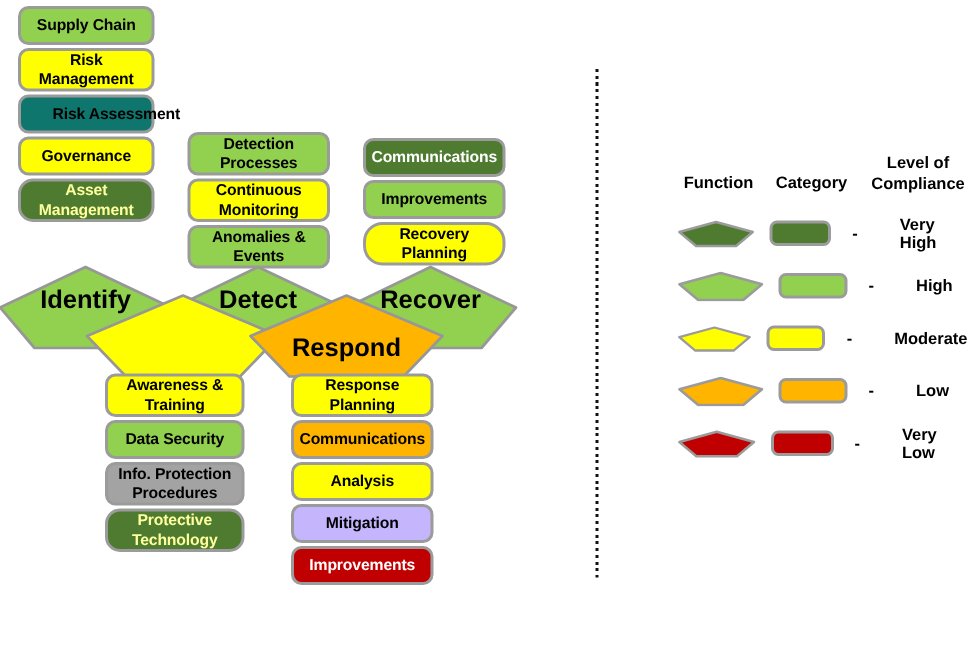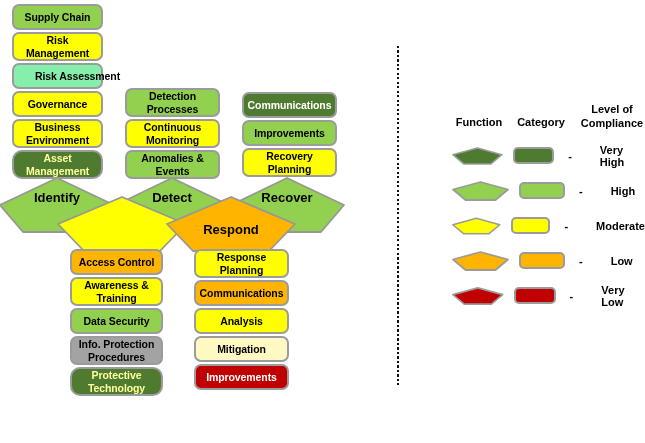--- a/index.html
+++ b/index.html
@@ -33,21 +33,21 @@
   #col-identify { left: 12px;  top: 4px;   width: 91px; }
   #col-detect   { left: 125px; top: 88px;  width: 95px; }
   #col-recover  { left: 242px; top: 92px;  width: 95px; }
   #col-protect  { left: 70px;  top: 249px; width: 93px; }
   #col-respond  { left: 194px; top: 249px; width: 95px; }
   
   .arrows { position: absolute; left: 0; top: 0; }
   .arrows polygon { stroke: #979797; stroke-width: 1.8; stroke-linejoin: round; }
   .flabel {
     position: absolute; width: 94px;
-    text-align: center; font-size: 13px; color: #000;
+    text-align: center; font-size: 17px; color: #000;
   }
   #lbl-identify { left: 10px;  top: 190px; }
   #lbl-detect   { left: 125px; top: 190px; }
   #lbl-recover  { left: 240px; top: 190px; }
   #lbl-protect  { left: 73px;  top: 222px; margin-top: 36px; }
   #lbl-respond  { left: 184px; top: 222px; }
   
   .divider {
     position: absolute; left: 397px; top: 46px;
     width: 2px; height: 339px;
@@ -89,61 +89,58 @@
   <div class="flabel" id="lbl-identify">Identify</div>
   <div class="flabel" id="lbl-detect">Detect</div>
   <div class="flabel" id="lbl-recover">Recover</div>
   <div class="flabel" id="lbl-protect">Protect</div>
   <div class="flabel" id="lbl-respond">Respond</div>
 
   <div class="col" id="col-identify">
     <div class="cbox h1" style="background-color: rgb(146, 208, 80);">Supply Chain</div>
     <div class="cbox h2" style="background-color: rgb(255, 255, 0);">Risk
 Management</div>
-    <div class="cbox h1" style="background-color: #86efac; padding-left: 40px;">Risk Assessment</div>
+    <div class="cbox h1" style="background-color: #0f766e; padding-left: 40px;">Risk Assessment</div>
     <div class="cbox h1" style="background-color: rgb(255, 255, 0);">Governance</div>
-    <div class="cbox h2" style="background-color: rgb(255, 255, 0);">Business
-Environment</div>
     <div class="cbox h2 tx-cream" style="background-color: rgb(78, 123, 47);">Asset
 Management</div>
   </div>
 
   <div class="col" id="col-detect">
     <div class="cbox h2" style="background-color: rgb(146, 208, 80);">Detection
 Processes</div>
     <div class="cbox h2" style="background-color: rgb(255, 255, 0);">Continuous
 Monitoring</div>
     <div class="cbox h2" style="background-color: rgb(146, 208, 80);">Anomalies &amp;
 Events</div>
   </div>
 
   <div class="col" id="col-recover">
     <div class="cbox h1 tx-white" style="background-color: rgb(78, 123, 47);">Communications</div>
     <div class="cbox h1" style="background-color: rgb(146, 208, 80);">Improvements</div>
-    <div class="cbox h2" style="background-color: rgb(255, 255, 0);">Recovery
+    <div class="cbox h2" style="background-color: rgb(255, 255, 0); border-radius: 13px;">Recovery
 Planning</div>
   </div>
 
   <div class="col" id="col-protect">
-    <div class="cbox h1" style="background-color: rgb(255, 180, 0);">Access Control</div>
     <div class="cbox h2" style="background-color: rgb(255, 255, 0);">Awareness &amp;
 Training</div>
     <div class="cbox h1" style="background-color: rgb(146, 208, 80);">Data Security</div>
     <div class="cbox h2" style="background-color: #a3a3a3;">Info. Protection
 Procedures</div>
     <div class="cbox h2 tx-cream" style="background-color: rgb(78, 123, 47);">Protective
 Technology</div>
   </div>
 
   <div class="col" id="col-respond">
     <div class="cbox h2" style="background-color: rgb(255, 255, 0);">Response
 Planning</div>
     <div class="cbox h1" style="background-color: rgb(255, 180, 0);">Communications</div>
     <div class="cbox h1" style="background-color: rgb(255, 255, 0);">Analysis</div>
-    <div class="cbox h1" style="background-color: #fef9c3;">Mitigation</div>
+    <div class="cbox h1" style="background-color: #c4b5fd;">Mitigation</div>
     <div class="cbox h1 tx-white" style="background-color: rgb(192, 0, 0);">Improvements</div>
   </div>
 
   <div class="divider"></div>
 
   <div class="lg-head" id="lg-head-function">Function</div>
   <div class="lg-head" id="lg-head-category">Category</div>
   <div class="lg-head" id="lg-head-compliance">Level of
 Compliance</div>
 

